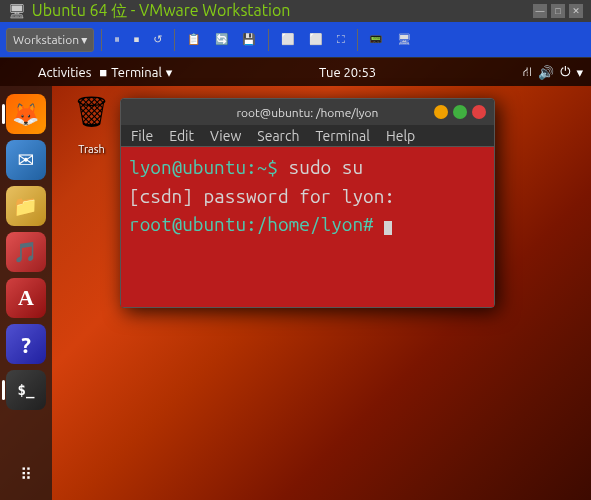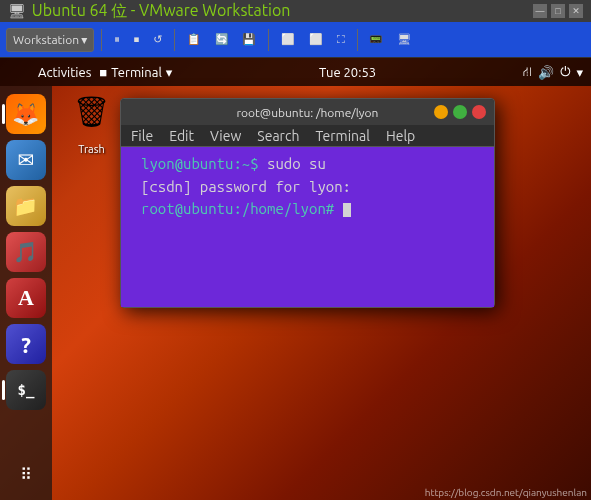--- a/index.html
+++ b/index.html
@@ -262,24 +262,24 @@
     .terminal-menubar span {
       color: #ccc;
       font-size: 14px;
       padding: 1px 6px;
       cursor: pointer;
       border-radius: 2px;
     }
 
     .terminal-body {
       flex: 1;
-      background: #6d28d9;
-      padding: 6px 20px;
+      background: #b91c1c;
+      padding: 6px 8px;
       font-family: 'Ubuntu Mono', 'Courier New', monospace;
-      font-size: 15px;
+      font-size: 19px;
       color: #d3d3d3;
       overflow: hidden;
     }
     .term-line {
       line-height: 1.5;
       white-space: pre;
     }
     .term-cursor {
       display: inline-block;
       width: 8px;
@@ -442,15 +442,14 @@
       <span>Terminal</span>
       <span>Help</span>
     </div>
     <div class="terminal-body">
       <div class="term-line"><span style="color:#4ec9b0;">lyon@ubuntu:~$</span> sudo su</div>
       <div class="term-line">[csdn] password for lyon:</div>
       <div class="term-line"><span style="color:#4ec9b0;">root@ubuntu:/home/lyon#</span> <span class="term-cursor"></span></div>
     </div>
   </div>
 
-  <div class="watermark">https://blog.csdn.net/qianyushenlan</div>
 
 </div>
 
 </body></html>

